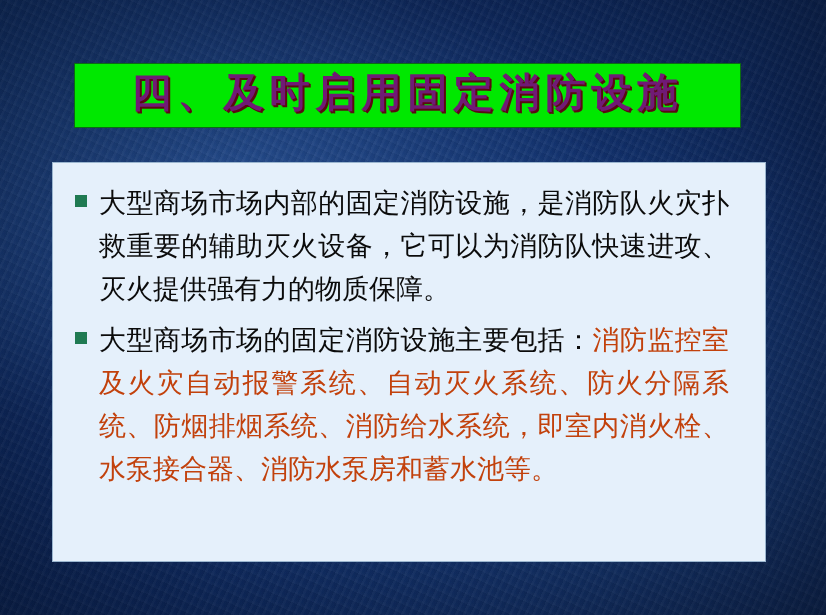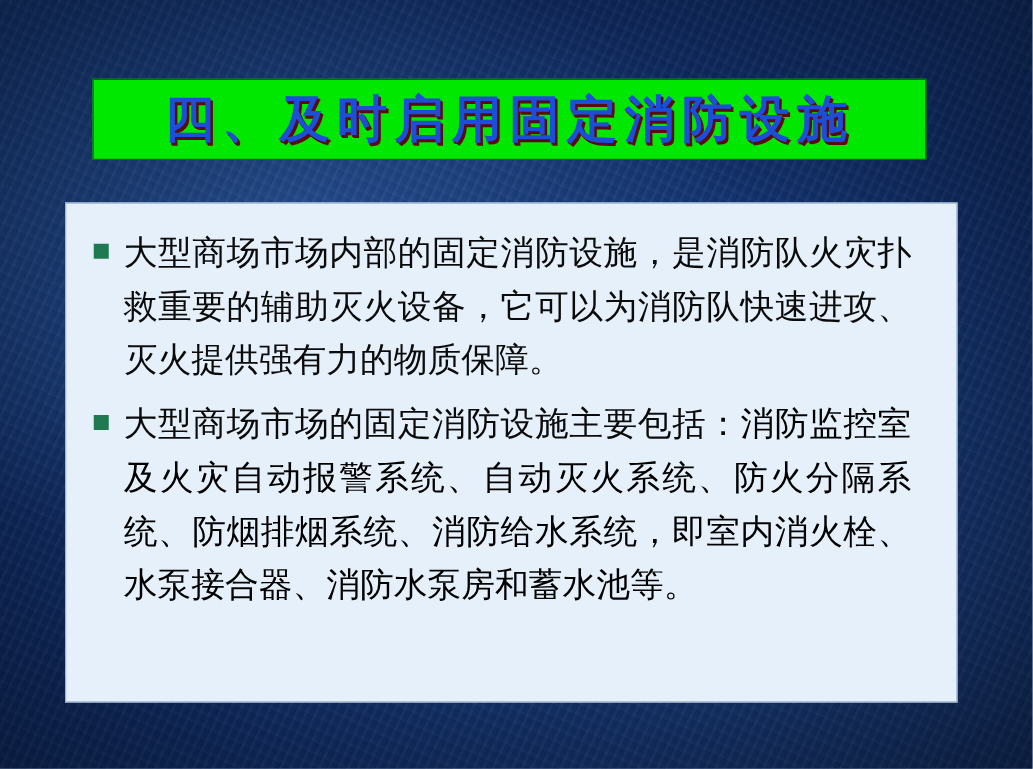--- a/index.html
+++ b/index.html
@@ -50,22 +50,22 @@
     height: 65px;
     background: #00e800;
     border: 1px solid #0b6b12;
     box-sizing: border-box;
     display: flex;
     align-items: center;
     justify-content: center;
     z-index: 3;
   }
   .title-text {
-    color: #1d4ed8;
-    font-family: Liberation Sans, sans-serif;
+    color: #701a75;
+    font-family: Liberation Mono, monospace;
     font-size: 40px;
     font-weight: bold;
     letter-spacing: 6px;
     white-space: nowrap;
     text-shadow:
       2px 2px 0 #5a0a10,
       1px 1px 0 #7d1118;
     line-height: 1;
   }
 
@@ -97,21 +97,21 @@
   .para-text {
     flex: 1 1 auto;
     font-family: "DejaVu Sans", sans-serif;
     font-size: 27px;
     line-height: 43px;
     color: #0b0b0b;
     text-align: justify;
     letter-spacing: 0px;
   }
   .para-text .blue {
-    color: #000000;
+    color: #c2410c;
   }
 </style>
 </head>
 <body>
 
 <div id="slide">
 
   <div class="title-bar">
     <div class="title-text">四、及时启用固定消防设施</div>
   </div>

